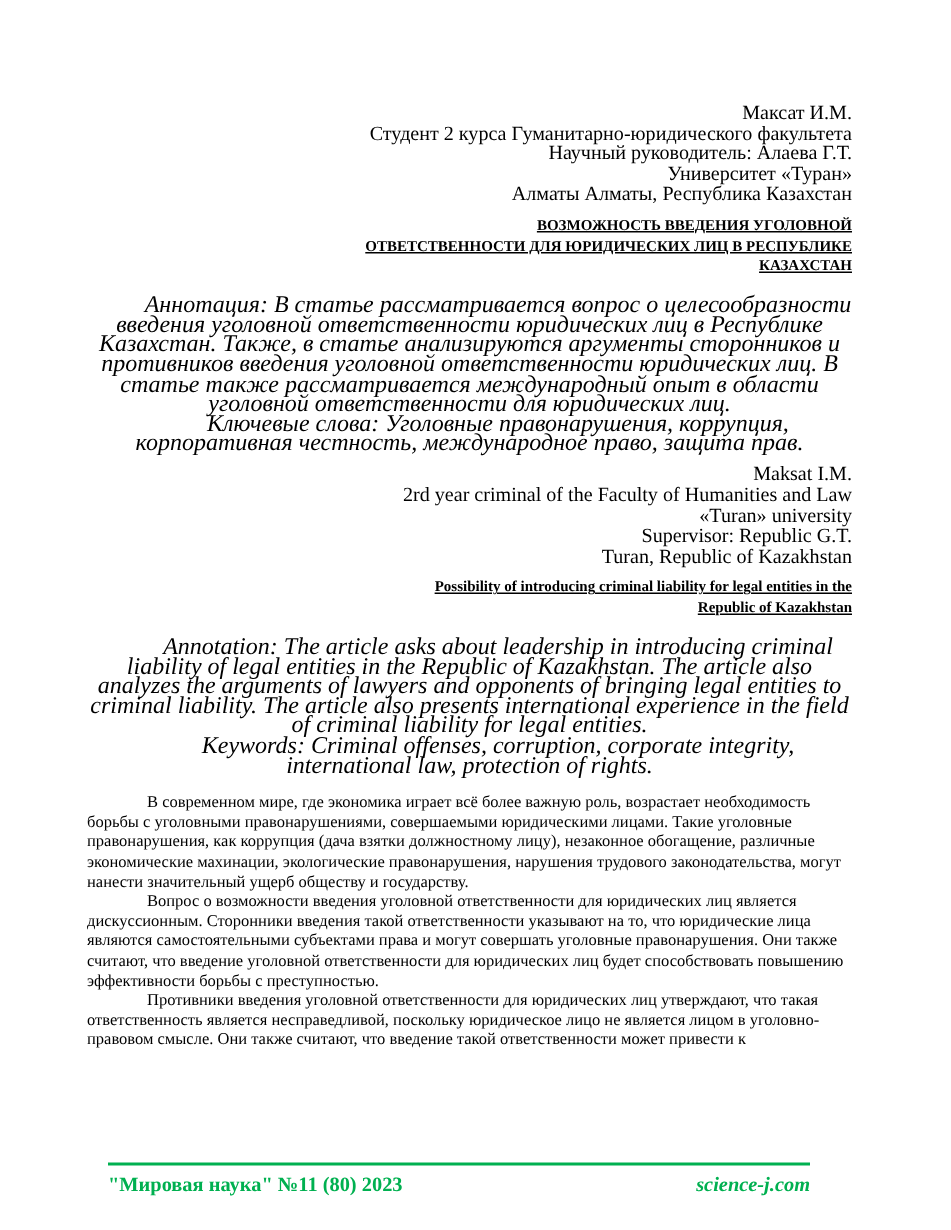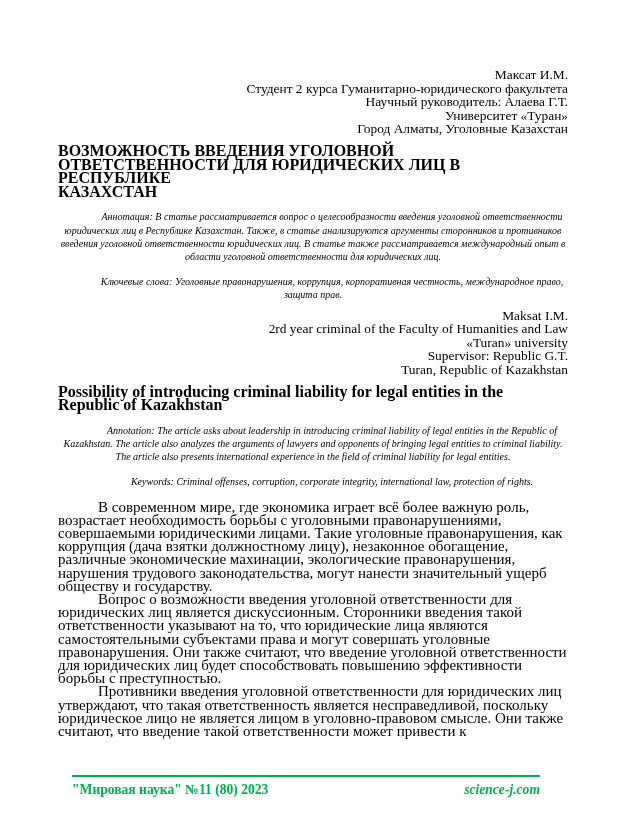--- a/index.html
+++ b/index.html
@@ -10,36 +10,37 @@
     background: #ffffff;
     font-family: "Liberation Serif", serif;
     color: #000000;
     overflow: hidden;
   }
   .content { padding: 68px 66px 0 58px; }
   .author-block { text-align: right; font-size: 13.4px; line-height: 13.6px; }
   .author-block.en { font-weight: normal; margin-top: 7px; }
   .article-title {
     font-weight: bold;
-    text-align: left;
-    font-size: 16px;
+    text-align: right;
+    font-size: 10px;
     line-height: 13.6px;
     margin-top: 8px;
     white-space: pre-line;
+    text-decoration: underline;
   }
   .annotation {
     font-style: italic;
     text-align: center;
-    font-size: 10px;
+    font-size: 16px;
     line-height: 13.2px;
     margin: 12px 0 0 0;
     text-indent: 38px;
   }
-  .keywords { margin-top: 12px; }
-  .body-text { margin-top: 12px; font-size: 15px; line-height: 13.2px; }
+  .keywords { margin-top: 0; }
+  .body-text { margin-top: 12px; font-size: 11px; line-height: 13.2px; }
   .body-text p { margin: 0; text-indent: 40px; }
   .footer {
     position: absolute;
     top: 775px;
     left: 72px;
     width: 468px;
     border-top: 2px solid #00b050;
     padding-top: 5px;
     display: flex;
     justify-content: space-between;
@@ -54,21 +55,21 @@
 <body>
 
 <div class="page">
   <div class="content">
 
     <div class="author-block ru">
       <div>Максат И.М.</div>
       <div>Студент 2 курса Гуманитарно-юридического факультета</div>
       <div>Научный руководитель: Алаева Г.Т.</div>
       <div>Университет «Туран»</div>
-      <div>Город Алматы, Уголовные Казахстан</div>
+      <div>Алматы Алматы, Республика Казахстан</div>
     </div>
 
     <div class="article-title">ВОЗМОЖНОСТЬ ВВЕДЕНИЯ УГОЛОВНОЙ
 ОТВЕТСТВЕННОСТИ ДЛЯ ЮРИДИЧЕСКИХ ЛИЦ В РЕСПУБЛИКЕ
 КАЗАХСТАН</div>
 
     <p class="annotation">Аннотация: В статье рассматривается вопрос о целесообразности введения уголовной ответственности юридических лиц в Республике Казахстан. Также, в статье анализируются аргументы сторонников и противников введения уголовной ответственности юридических лиц.  В статье также рассматривается международный опыт в области уголовной ответственности для юридических лиц.</p>
     <p class="annotation keywords">Ключевые слова: Уголовные правонарушения, коррупция, корпоративная честность, международное право, защита прав.</p>
 
     <div class="author-block en">

